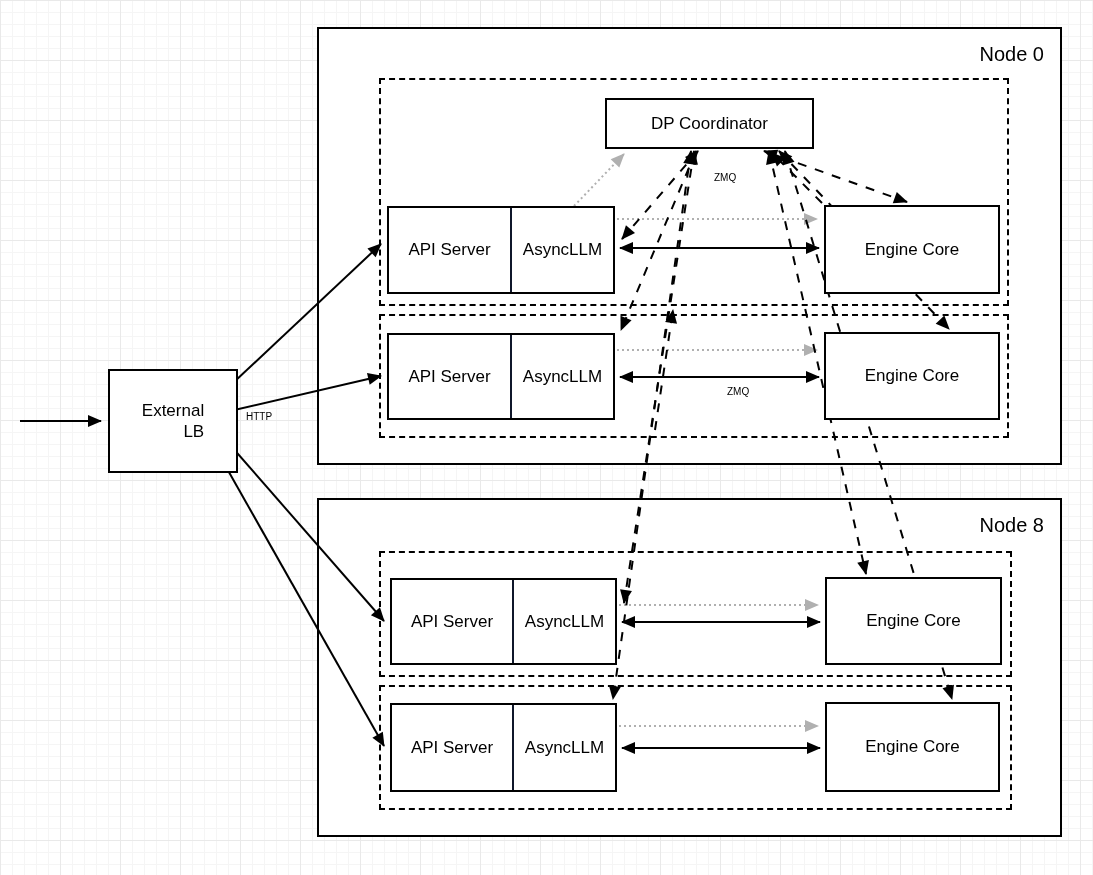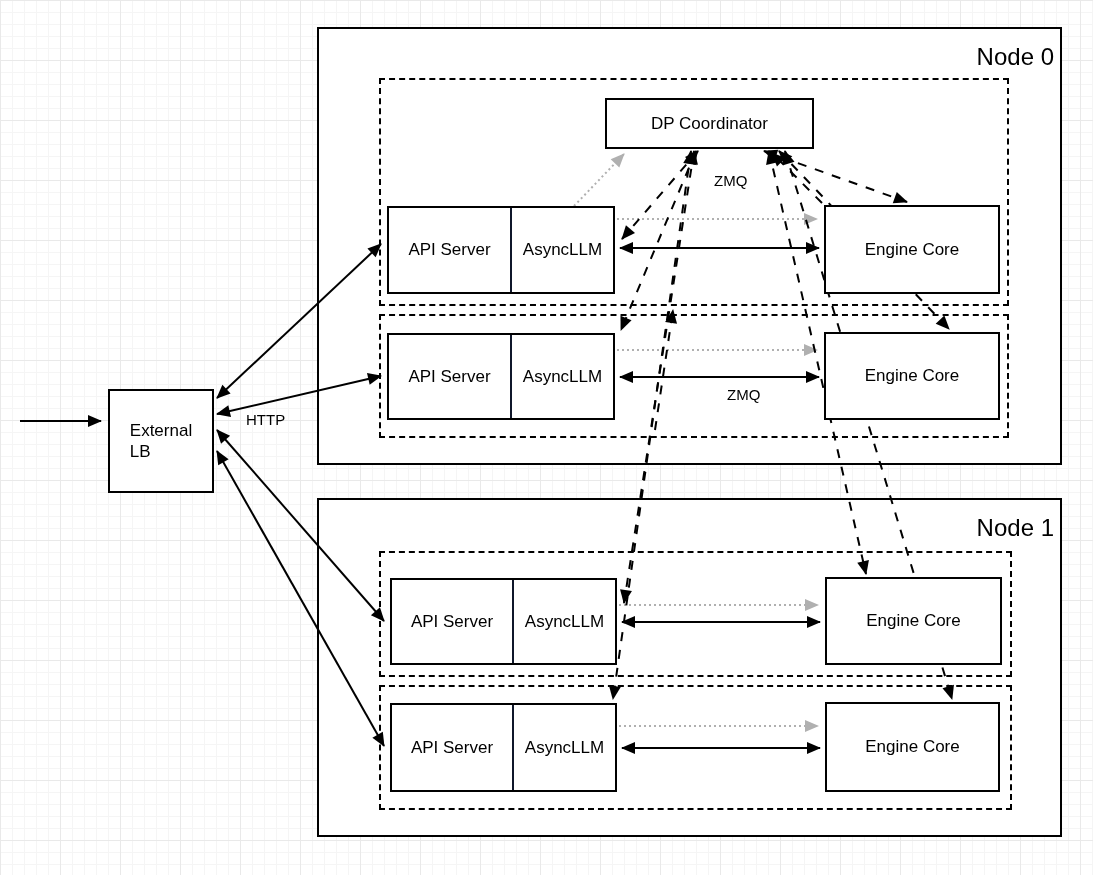--- a/index.html
+++ b/index.html
@@ -16,58 +16,58 @@
       linear-gradient(90deg,#e9e9e9 1px, transparent 1px),
       linear-gradient(#f5f5f5 1px, transparent 1px),
       linear-gradient(90deg,#f5f5f5 1px, transparent 1px);
     background-size:60px 60px,60px 60px,12px 12px,12px 12px;
   }
   .abs{position:absolute;box-sizing:border-box;}
   .node-container{
     border:2px solid #000;background:#fff;z-index:1;
   }
   .node-label{
-    position:absolute;top:14px;right:6px;
-    font-size:24px;color:#000;z-index:2;
+    position:absolute;top:14px;right:16px;
+    font-size:20px;color:#000;z-index:2;
   }
   .sub-container{
     border:2px dashed #000;background:transparent;z-index:2;
   }
   #edges{position:absolute;left:0;top:0;z-index:3;}
   .box{
     background:#fff;border:2px solid #000;z-index:4;
     display:flex;align-items:center;justify-content:center;
-    font-size:17px;color:#000;text-align:left;
+    font-size:17px;color:#000;text-align:right;
   }
   .split-box{
     background:#fff;border:2px solid #000;z-index:4;
     display:flex;align-items:stretch;font-size:17px;color:#000;
   }
   .compartment{
     display:flex;align-items:center;justify-content:center;
     flex:0 0 auto;box-sizing:border-box;
   }
   .compartment.right{border-left:2px solid #0f172a;}
   .edge-label{
-    position:absolute;z-index:5;font-size:15px;color:#000;
+    position:absolute;z-index:5;font-size:10px;color:#000;
     background:transparent;white-space:nowrap;
   }
   .lb-label{line-height:1.25;}
 </style>
 </head>
 <body>
 
 <div id="canvas">
 
   <div class="abs node-container" style="left:317px;top:27px;width:745px;height:438px;">
     <div class="node-label">Node 0</div>
   </div>
 
   <div class="abs node-container" style="left:317px;top:498px;width:745px;height:339px;">
-    <div class="node-label">Node 1</div>
+    <div class="node-label">Node 8</div>
   </div>
 
   <div class="abs sub-container" style="left:379px;top:78px;width:630px;height:228px;"></div>
   <div class="abs sub-container" style="left:379px;top:314px;width:630px;height:124px;"></div>
   <div class="abs sub-container" style="left:379px;top:551px;width:633px;height:126px;"></div>
   <div class="abs sub-container" style="left:379px;top:685px;width:633px;height:125px;"></div>
 
   <svg id="edges" width="1093" height="875">
     <defs>
       <marker id="ae" markerUnits="userSpaceOnUse" markerWidth="16" markerHeight="14" refX="14" refY="7" orient="auto">
@@ -111,21 +111,21 @@
       <line x1="691" y1="151" x2="613" y2="699" marker-start="url(#as)" marker-end="url(#ae)"></line>
       <line x1="655" y1="430" x2="673" y2="310" marker-end="url(#ae)"></line>
       <line x1="764" y1="151" x2="907" y2="202" marker-start="url(#as)" marker-end="url(#ae)"></line>
       <line x1="779" y1="151" x2="949" y2="329" marker-start="url(#as)" marker-end="url(#ae)"></line>
       <line x1="822" y1="203" x2="772" y2="153" marker-end="url(#ae)"></line>
       <line x1="769" y1="151" x2="866" y2="574" marker-start="url(#as)" marker-end="url(#ae)"></line>
       <line x1="785" y1="151" x2="952" y2="699" marker-start="url(#as)" marker-end="url(#ae)"></line>
     </g>
   </svg>
 
-  <div class="abs box" style="left:108px;top:369px;width:106px;height:104px;margin-top:20px;">
+  <div class="abs box" style="left:108px;top:369px;width:130px;height:104px;">
     <div class="lb-label">
       <div>External</div>
       <div>LB</div>
     </div>
   </div>
 
   <div class="abs box" style="left:605px;top:98px;width:209px;height:51px;">
     <span>DP Coordinator</span>
   </div>
 

